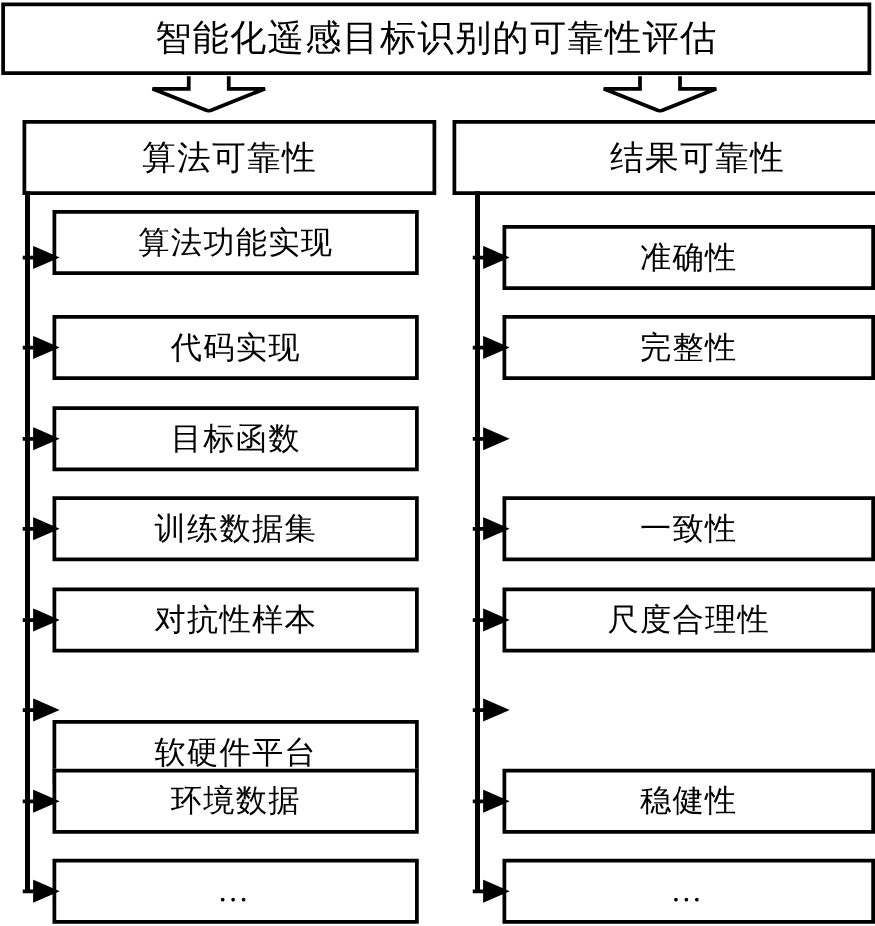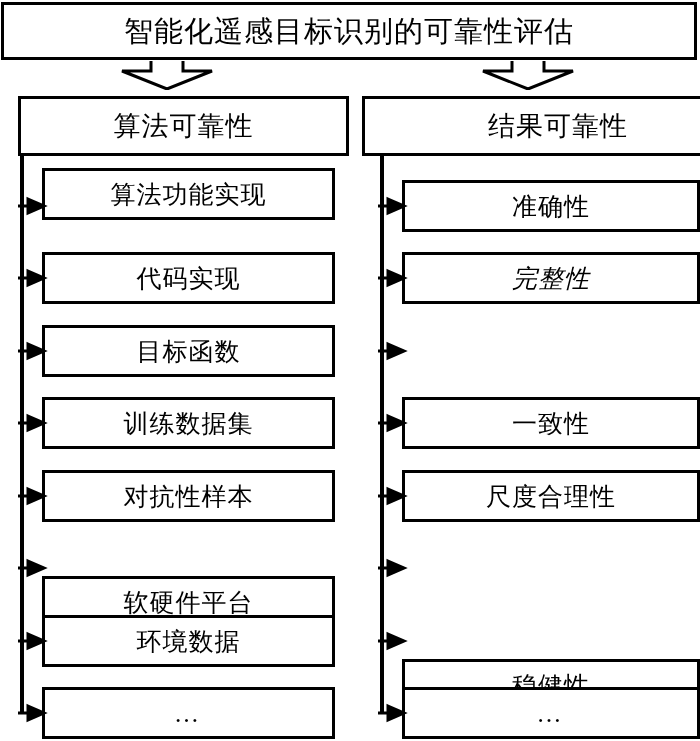--- a/index.html
+++ b/index.html
@@ -120,24 +120,24 @@
   <div class="box leaf left" style="top:168px;">算法功能实现</div>
   <div class="box leaf left" style="top:252px;">代码实现</div>
   <div class="box leaf left" style="top:325px;">目标函数</div>
   <div class="box leaf left" style="top:397px;">训练数据集</div>
   <div class="box leaf left" style="top:470px;font-family:Liberation Serif, serif;">对抗性样本</div>
   <div class="box leaf left" style="top:542px;margin-top:34px;">软硬件平台</div>
   <div class="box leaf left" style="top:615px;">环境数据</div>
   <div class="box leaf left ellipsis" style="top:687px;">…</div>
 
   <div class="box leaf right" style="top:180px;">准确性</div>
-  <div class="box leaf right" style="top:252px;font-style:italic;">完整性</div>
+  <div class="box leaf right" style="top:252px;">完整性</div>
   <div class="box leaf right" style="top:397px;">一致性</div>
   <div class="box leaf right" style="top:470px;">尺度合理性</div>
-  <div class="box leaf right" style="top:615px;margin-top:44px;">稳健性</div>
+  <div class="box leaf right" style="top:615px;">稳健性</div>
   <div class="box leaf right ellipsis" style="top:687px;">…</div>
 
   <div class="connector left" style="top:195px;">
     <svg width="30" height="22" viewBox="0 0 30 22">
         <path d="M 0 11 L 14 11 M 10 4 L 26 11 L 10 18 Z" fill="#000" stroke="#000" stroke-width="3"></path>
       </svg>
   </div>
   <div class="connector left" style="top:267px;">
     <svg width="30" height="22" viewBox="0 0 30 22">
         <path d="M 0 11 L 14 11 M 10 4 L 26 11 L 10 18 Z" fill="#000" stroke="#000" stroke-width="3"></path>

